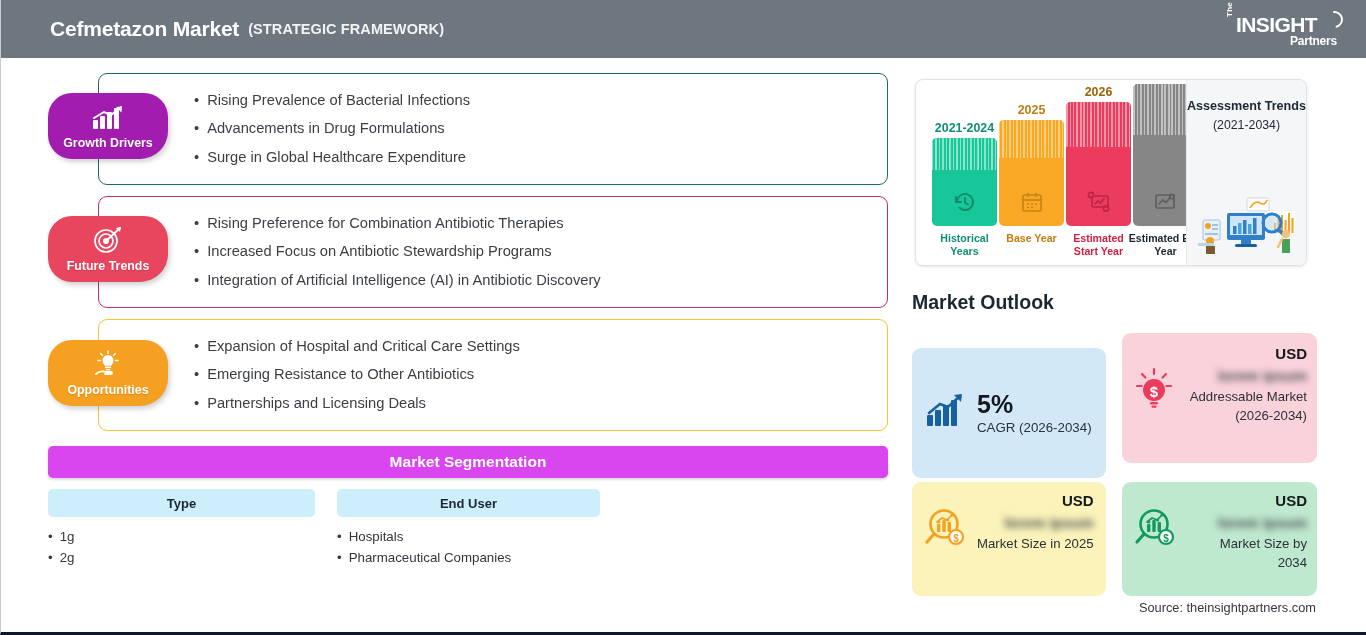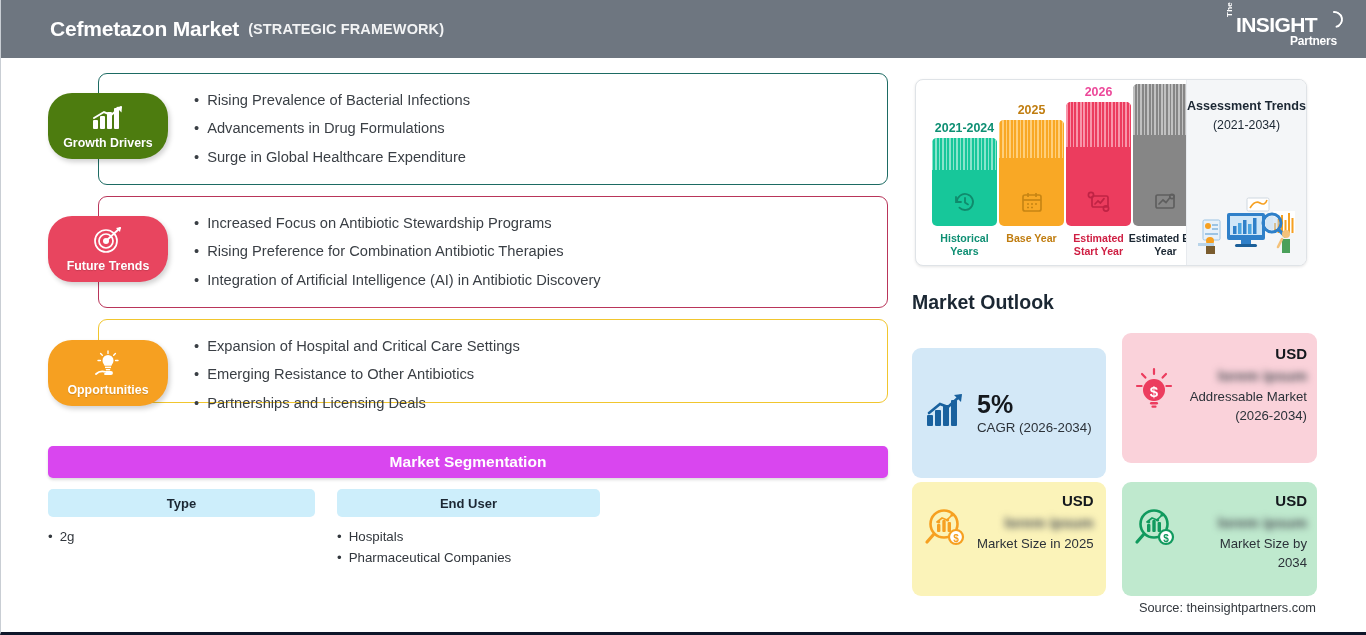--- a/index.html
+++ b/index.html
@@ -68,21 +68,21 @@
     transform: rotate(35deg);
   }
   .drv-box {
     position: absolute; left: 97px;
     width: 790px;
     border-radius: 9px;
     background: #fff;
   }
   .drv-box.green  { top: 73px;  height: 112px; border: 1.4px solid #1d6b63; }
   .drv-box.red    { top: 196px; height: 112px; border: 1.4px solid #b9355a; }
-  .drv-box.orange { top: 319px; height: 84px; border: 1.4px solid #f1c62e; }
+  .drv-box.orange { top: 319px; height: 112px; border: 1.4px solid #f1c62e; }
 
   .drv-bullets {
     position: absolute; left: 95px; top: 12px;
     list-style: none;
   }
   .drv-bullets li {
     font-size: 14.7px; color: #3a3f45;
     line-height: 28.3px;
     white-space: nowrap;
   }
@@ -239,38 +239,38 @@
     </div>
   </div>
 
   <div class="drv-box green" style="border-color: rgb(29, 107, 99);">
     <ul class="drv-bullets">
       <li>Rising Prevalence of Bacterial Infections</li>
       <li>Advancements in Drug Formulations</li>
       <li>Surge in Global Healthcare Expenditure</li>
     </ul>
   </div>
-  <div class="pill green" style="background: #4d7c0f;">
+  <div class="pill green" style="background: #a21caf;">
     <span class="pill-icon">
       <svg width="34" height="26" viewBox="0 0 34 26">
         <rect x="2" y="15" width="5" height="9" fill="#fff" rx="1"></rect>
         <rect x="9" y="11" width="5" height="13" fill="#fff" rx="1"></rect>
         <rect x="16" y="7" width="5" height="17" fill="#fff" rx="1"></rect>
         <rect x="23" y="3" width="5" height="21" fill="#fff" rx="1"></rect>
         <path d="M3 13 L13 7 L20 10 L30 2" stroke="#fff" stroke-width="2" fill="none" stroke-linecap="round"></path>
         <path d="M25 2 L31 1.5 L30.5 7.5 Z" fill="#fff"></path>
       </svg>
     </span>
     <span class="pill-label">Growth Drivers</span>
   </div>
 
   <div class="drv-box red" style="border-color: rgb(185, 53, 90);">
     <ul class="drv-bullets">
+      <li>Rising Preference for Combination Antibiotic Therapies</li>
       <li>Increased Focus on Antibiotic Stewardship Programs</li>
-      <li>Rising Preference for Combination Antibiotic Therapies</li>
       <li>Integration of Artificial Intelligence (AI) in Antibiotic Discovery</li>
     </ul>
   </div>
   <div class="pill red" style="background: rgb(232, 69, 95);">
     <span class="pill-icon">
       <svg width="30" height="28" viewBox="0 0 30 28">
         <circle cx="13" cy="15" r="11" fill="none" stroke="#fff" stroke-width="1.7"></circle>
         <circle cx="13" cy="15" r="7" fill="none" stroke="#fff" stroke-width="1.7"></circle>
         <circle cx="13" cy="15" r="3" fill="#fff"></circle>
         <path d="M13 15 L27 2" stroke="#fff" stroke-width="1.8" stroke-linecap="round"></path>
@@ -303,20 +303,21 @@
         <path d="M4 24 c3-3 7-3 10-2 h5 c1.4 0 1.4 2 0 2 h-6" fill="none" stroke="#fff" stroke-width="1.8" stroke-linecap="round"></path>
       </svg>
     </span>
     <span class="pill-label">Opportunities</span>
   </div>
 
   <div class="seg-header" style="background: #d946ef;">Market Segmentation</div>
   <div class="seg-col c1">
     <div class="seg-col-head">Type</div>
     <ul class="seg-list">
+      <li>1g</li>
       <li>2g</li>
     </ul>
   </div>
   <div class="seg-col c2">
     <div class="seg-col-head">End User</div>
     <ul class="seg-list">
       <li>Hospitals</li>
       <li>Pharmaceutical Companies</li>
     </ul>
   </div>
@@ -350,21 +351,21 @@
               <path d="M8 3 v4"></path>
                 <path d="M16 3 v4"></path>
               <path d="M7 14 h2M11 14 h2M15 14 h2M7 17.5 h2M11 17.5 h2"></path>
             </svg>
           </div>
         </div>
         <div class="abar-cap" style="color: rgb(192, 125, 16);">Base Year</div>
       </div>
 
       <div class="abar" id="abar2" style="left:150px;">
-        <div class="abar-year" style="top: 5px; color: #ec4899;">2026</div>
+        <div class="abar-year" style="top: 5px; color: #a16207;">2026</div>
         <div class="abar-rect" style="top: 22px; height: 124px; background: rgb(236, 60, 94);">
           <div class="abar-stripe" style="height: 45px; background: repeating-linear-gradient(90deg, rgb(249, 154, 174) 0px, rgb(249, 154, 174) 1.5px, rgb(236, 60, 94) 1.5px, rgb(236, 60, 94) 3.5px); opacity: 0.95;"></div>
           <div class="abar-icon">
             <svg width="26" height="24" viewBox="0 0 26 24" fill="none" stroke="#9c0f30" stroke-width="1.7">
               <rect x="6" y="6" width="16" height="11" rx="1.6"></rect>
               <path d="M9 14 l3-3 2.4 2 3.6-4.4" stroke-linecap="round"></path>
               <circle cx="5" cy="5" r="2.6"></circle>
                 <circle cx="20" cy="18.5" r="2.6"></circle>
             </svg>
           </div>

